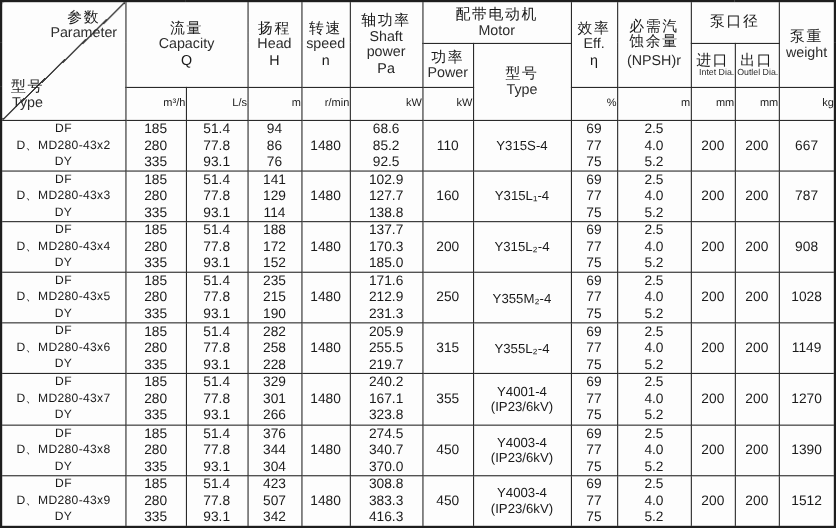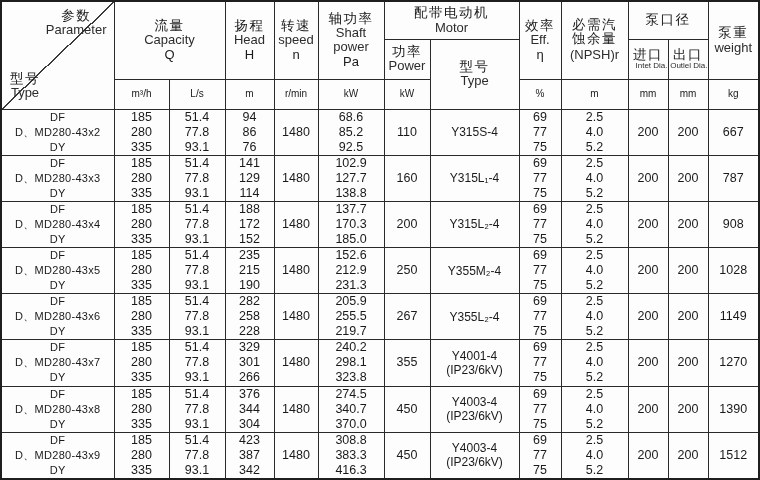--- a/index.html
+++ b/index.html
@@ -18,21 +18,21 @@
   }
   table{border:2px solid #1e1e1e;}
   thead tr.h-a{height:38px;}
   thead tr.h-b{height:40px;}
   thead tr.h-c{height:30px;}
   thead td{line-height:1.05;}
   .zh{font-size:13.5px;letter-spacing:1.5px;display:block;}
   .en{font-size:13px;color:#2c2c2c;display:block;letter-spacing:0;}
   .en-sm{font-size:8px;color:#2c2c2c;display:block;text-align:right;}
   .sym{font-size:13px;display:block;margin-top:2px;}
-  .unit{font-size:10px;}
+  .unit{font-size:10px;text-align:right;}
   .pre{white-space:pre-line;font-family:Liberation Mono, monospace;}
   
   .corner{
     position:relative;
     background:linear-gradient(to bottom right,
       transparent calc(50% - 0.7px),
       #3a3a3a calc(50% - 0.7px) calc(50% + 0.7px),
       transparent calc(50% + 0.7px));
   }
   .corner .param{position:absolute;top:7px;right:7px;text-align:center;}
@@ -244,21 +244,21 @@
     <td>185
 280
 335</td>
     <td>51.4
 77.8
 93.1</td>
     <td>235
 215
 190</td>
     <td>1480</td>
-    <td>152.6
+    <td>171.6
 212.9
 231.3</td>
     <td>250</td>
     <td class="motor">Y355M₂-4</td>
     <td>69
 77
 75</td>
     <td>2.5
 4.0
 5.2</td>
@@ -276,21 +276,21 @@
     <td>51.4
 77.8
 93.1</td>
     <td>282
 258
 228</td>
     <td>1480</td>
     <td>205.9
 255.5
 219.7</td>
-    <td>267</td>
+    <td>315</td>
     <td class="motor">Y355L₂-4</td>
     <td>69
 77
 75</td>
     <td>2.5
 4.0
 5.2</td>
     <td>200</td>
     <td>200</td>
     <td>1149</td>
@@ -303,21 +303,21 @@
 280
 335</td>
     <td>51.4
 77.8
 93.1</td>
     <td>329
 301
 266</td>
     <td>1480</td>
     <td>240.2
-298.1
+167.1
 323.8</td>
     <td>355</td>
     <td class="motor">Y4001-4
 (IP23/6kV)</td>
     <td>69
 77
 75</td>
     <td>2.5
 4.0
 5.2</td>
@@ -359,21 +359,21 @@
     <td class="model">DF
 D、MD280-43x9
 DY</td>
     <td>185
 280
 335</td>
     <td>51.4
 77.8
 93.1</td>
     <td>423
-387
+507
 342</td>
     <td>1480</td>
     <td>308.8
 383.3
 416.3</td>
     <td>450</td>
     <td class="motor">Y4003-4
 (IP23/6kV)</td>
     <td>69
 77

